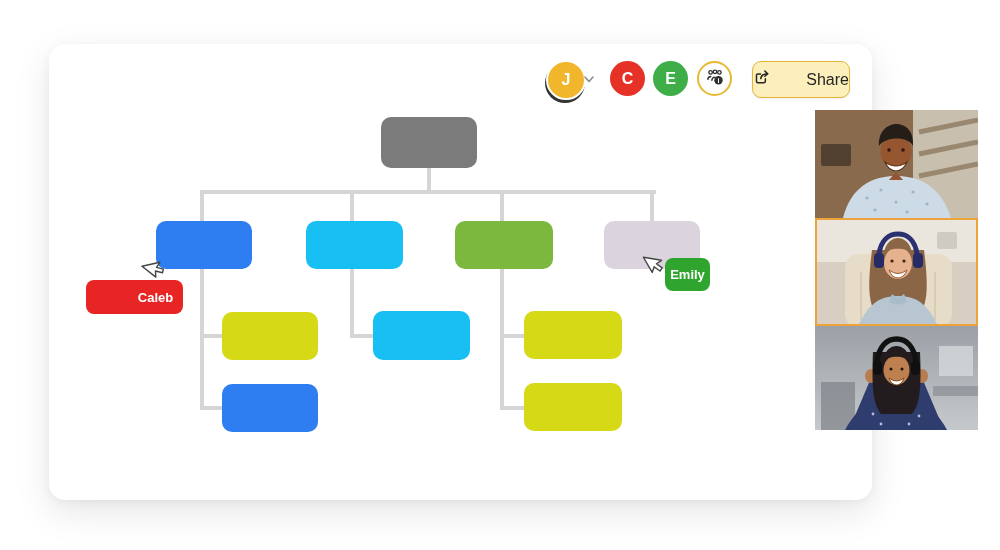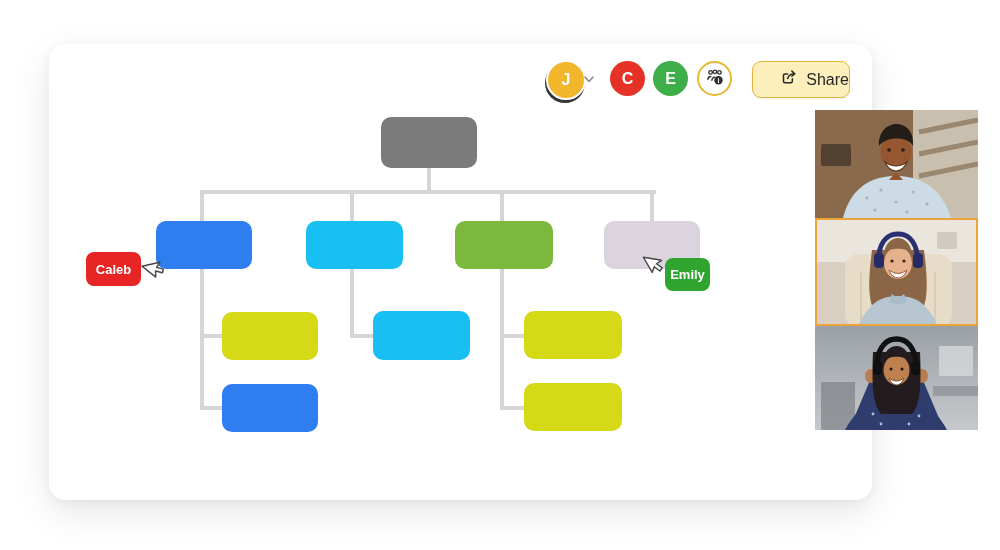--- a/index.html
+++ b/index.html
@@ -17,21 +17,21 @@
   .avatar-j{left:546px;top:60px;width:36px;height:36px;border:2px solid #ffffff;
     box-shadow:-1px 3px 0 0 #343434;}
   .avatar-c{left:610px;top:61px;width:35px;height:35px;}
   .avatar-e{left:653px;top:61px;width:35px;height:35px;}
   .chevron{position:absolute;left:583px;top:71px;width:12px;height:12px;color:#8c8c8c;}
   .collab-btn{position:absolute;left:697px;top:61px;width:35px;height:35px;border-radius:50%;
     background:#ffffff;border:2px solid #e7b931;box-sizing:border-box;
     display:flex;align-items:center;justify-content:center;cursor:pointer;}
   .share-btn{position:absolute;left:752px;top:61px;width:98px;height:37px;border-radius:9px;
     background:#fcefbb;border:1.5px solid #e5b63a;box-sizing:border-box;
-    display:flex;align-items:center;justify-content:flex-end;gap:7px;
+    display:flex;align-items:center;justify-content:space-between;gap:7px;
     font-size:16px;color:#262626;cursor:pointer;box-shadow:0 1px 2px rgba(0,0,0,0.08);}
 
   
   #diagram{position:absolute;left:0;top:0;width:1000px;height:550px;pointer-events:none;}
   .conn{position:absolute;}
   .node{position:absolute;border-radius:10px;pointer-events:auto;cursor:pointer;}
 
   
   .cursor-label{position:absolute;border-radius:8px;color:#ffffff;font-size:13px;font-weight:bold;
     display:flex;align-items:center;justify-content:center;}
@@ -112,21 +112,21 @@
       </svg>
     </span>
     <span>Share</span>
   </div>
 
   <div class="cursor-arrow" style="left:140px;top:255px">
     <svg width="26" height="26" viewBox="0 0 24 24">
       <path transform="rotate(-52 12 12)" d="M7 3 v16.2 l4.2 -3.7 2.7 6.1 3.2 -1.4 -2.7 -6 5.7 -0.4 Z" fill="#ffffff" stroke="#454545" stroke-width="1.3" stroke-linejoin="round"></path>
     </svg>
   </div>
-  <div class="cursor-label" style="left: 86px; top: 252px; width: 55px; height: 34px; background: rgb(232, 37, 37);">
+  <div class="cursor-label" style="left: 86px; top: 280px; width: 55px; height: 34px; background: rgb(232, 37, 37); padding-left: 42px;">
     <span>Caleb</span>
   </div>
 
   <div class="cursor-arrow" style="left:640px;top:250px">
     <svg width="26" height="26" viewBox="0 0 24 24">
       <path transform="rotate(-30 12 12)" d="M7 3 v16.2 l4.2 -3.7 2.7 6.1 3.2 -1.4 -2.7 -6 5.7 -0.4 Z" fill="#ffffff" stroke="#454545" stroke-width="1.3" stroke-linejoin="round"></path>
     </svg>
   </div>
   <div class="cursor-label" style="left: 665px; top: 258px; width: 45px; height: 33px; background: rgb(47, 164, 47);">
     <span>Emily</span>

